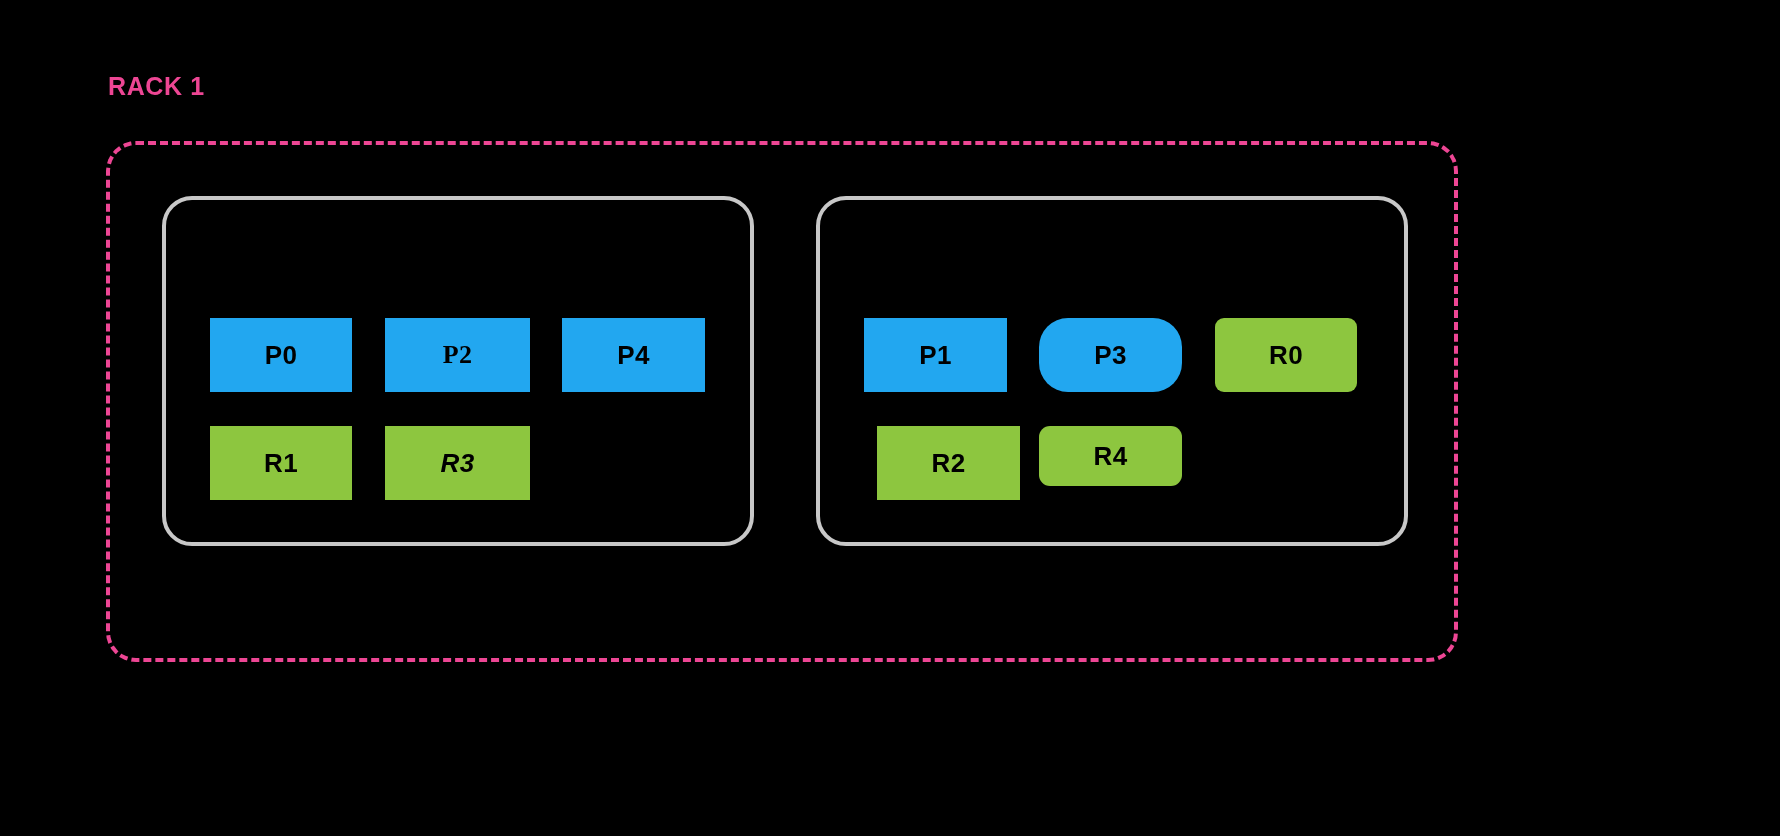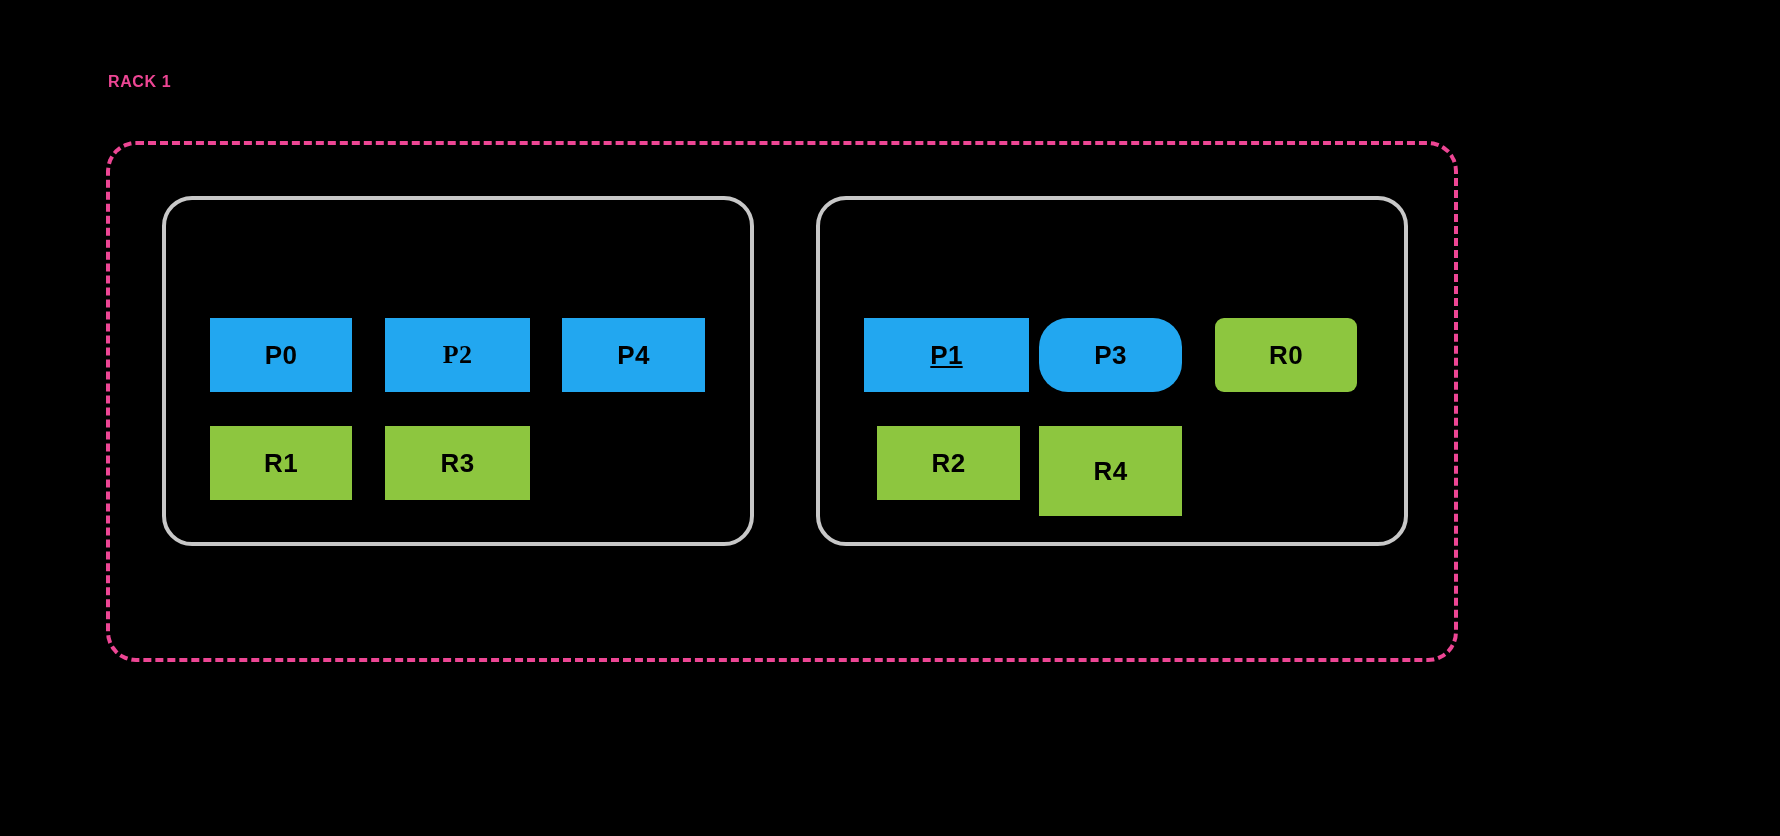--- a/index.html
+++ b/index.html
@@ -21,21 +21,21 @@
     width: 1780px;
     height: 836px;
     background: #000000;
   }
 
   
   .rack-label {
     position: absolute;
     left: 108px;
     top: 74px;
-    font-size: 16px;
+    font-size: 25px;
     font-weight: bold;
     letter-spacing: 0.6px;
     color: #ED4694;
     line-height: 1;
     white-space: nowrap;
   }
 
   
   .rack-boundary {
     position: absolute;
@@ -95,21 +95,21 @@
 
   <div class="node-box" id="node-box-left"></div>
 
   <div class="node-box" id="node-box-right"></div>
 
   <div id="blocks-layer">
       <div class="block primary" style="left: 210px; top: 318px; width: 142px; height: 74px;">P0</div>
       <div class="block primary" style="left: 385px; top: 318px; width: 145px; height: 74px; font-family: Liberation Serif, serif;">P2</div>
       <div class="block primary" style="left: 562px; top: 318px; width: 143px; height: 74px;">P4</div>
       <div class="block replica" style="left: 210px; top: 426px; width: 142px; height: 74px;">R1</div>
-      <div class="block replica" style="left: 385px; top: 426px; width: 145px; height: 74px;">R3</div>
-      <div class="block primary" style="left: 864px; top: 318px; width: 165px; height: 74px; text-decoration: underline;">P1</div>
+      <div class="block replica" style="left: 385px; top: 426px; width: 145px; height: 74px; font-style: italic;">R3</div>
+      <div class="block primary" style="left: 864px; top: 318px; width: 143px; height: 74px;">P1</div>
       <div class="block primary" style="left: 1039px; top: 318px; width: 143px; height: 74px; border-radius: 29px;">P3</div>
       <div class="block replica" style="left: 1215px; top: 318px; width: 142px; height: 74px; border-radius: 9px;">R0</div>
       <div class="block replica" style="left: 864px; top: 426px; width: 143px; height: 74px; margin-left: 13px;">R2</div>
-      <div class="block replica" style="left: 1039px; top: 426px; width: 143px; height: 90px;">R4</div>
+      <div class="block replica" style="left: 1039px; top: 426px; width: 143px; height: 60px; border-radius: 11px;">R4</div>
     </div>
 
 </div>
 
 </body></html>

